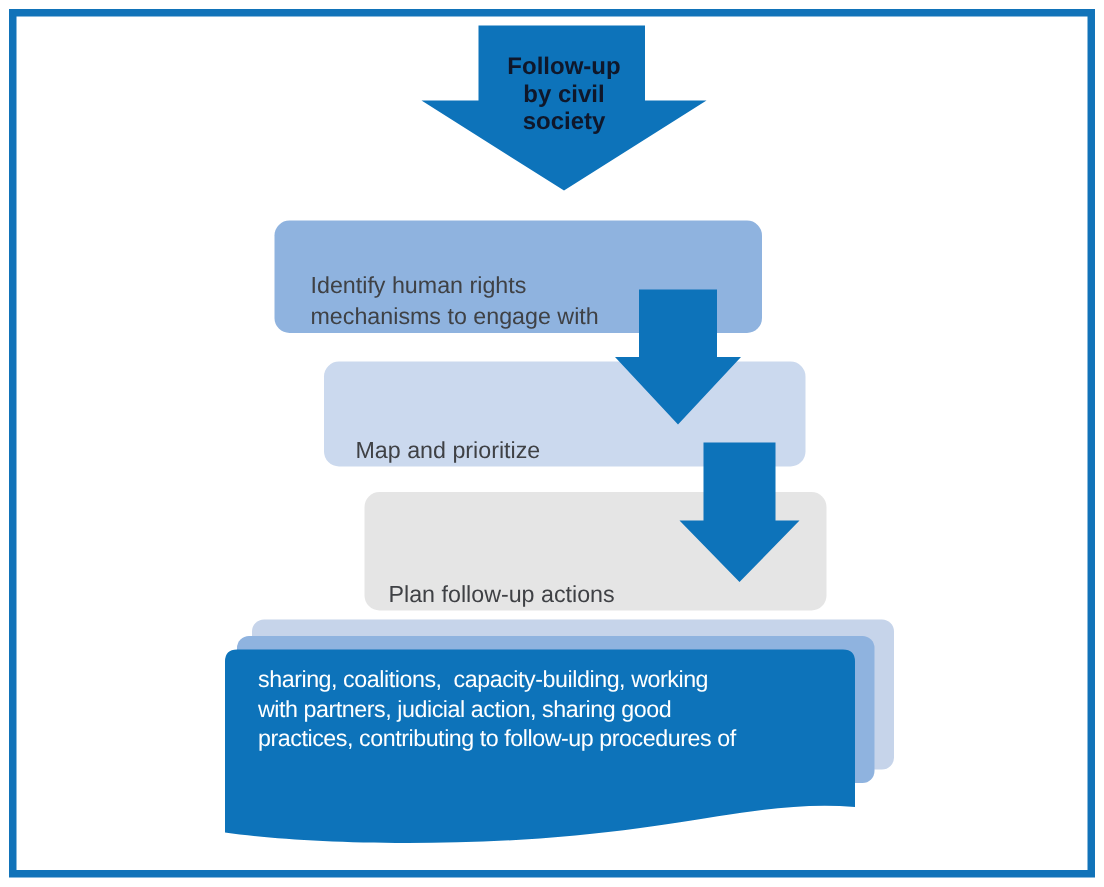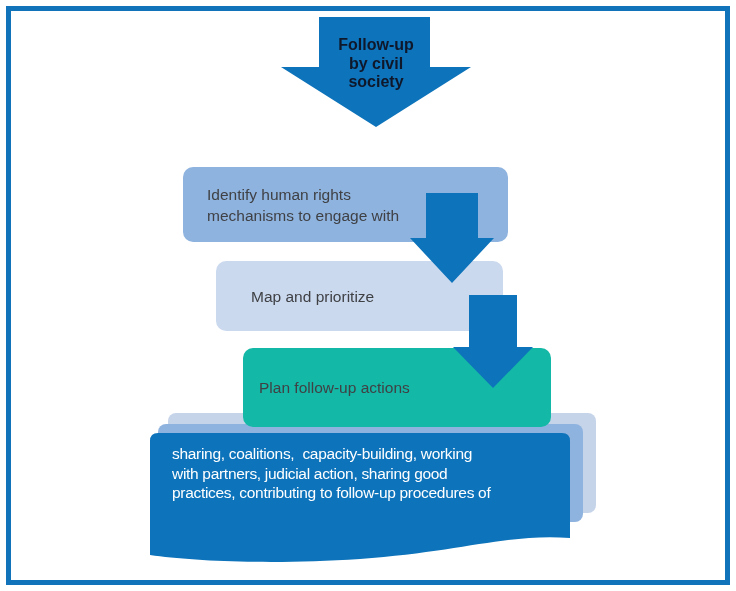--- a/index.html
+++ b/index.html
@@ -8,24 +8,24 @@
     font-family:"Liberation Sans", sans-serif;
   }
   .frame{
     position:absolute;left:6px;top:6px;right:6px;bottom:6px;
     border:5px solid #1173b9;background:transparent;
   }
   .shape-layer{position:absolute;left:0;top:0;width:736px;height:591px;pointer-events:none;}
   .stack-panel{position:absolute;border-radius:8px;}
   .panel-back{left:168px;top:413px;width:428px;height:100px;background:#c6d4ea;}
   .panel-middle{left:158px;top:424px;width:425px;height:98px;background:#8fb3df;}
-  .step-box{position:absolute;border-radius:10px;display:flex;align-items:center;margin-top:20px;}
+  .step-box{position:absolute;border-radius:10px;display:flex;align-items:flex-end;}
   .step-1{left:183px;top:147px;width:325px;height:75px;background:#8fb3df;padding-left:24px;box-sizing:border-box;}
-  .step-2{left:216px;top:241px;width:287px;height:70px;background:#cbd9ee;padding-left:35px;box-sizing:border-box;}
-  .step-3{left:243px;top:328px;width:308px;height:79px;background:#14b8a6;padding-left:16px;box-sizing:border-box;}
+  .step-2{left:216px;top:241px;width:321px;height:70px;background:#cbd9ee;padding-left:21px;box-sizing:border-box;}
+  .step-3{left:243px;top:328px;width:308px;height:79px;background:#e5e5e5;padding-left:16px;box-sizing:border-box;}
   .step-text{font-size:15.5px;line-height:21px;color:#3f4145;}
   .step-text span{display:block;white-space:pre-wrap;}
   .arrow-label{
     position:absolute;left:286px;top:36px;width:180px;
     text-align:center;color:#0f172a;font-weight:bold;
     font-size:16px;line-height:18.5px;z-index:5;
   }
   .arrow-label span{display:block;}
   .outcome-text{
     position:absolute;left:172px;top:444px;width:392px;

